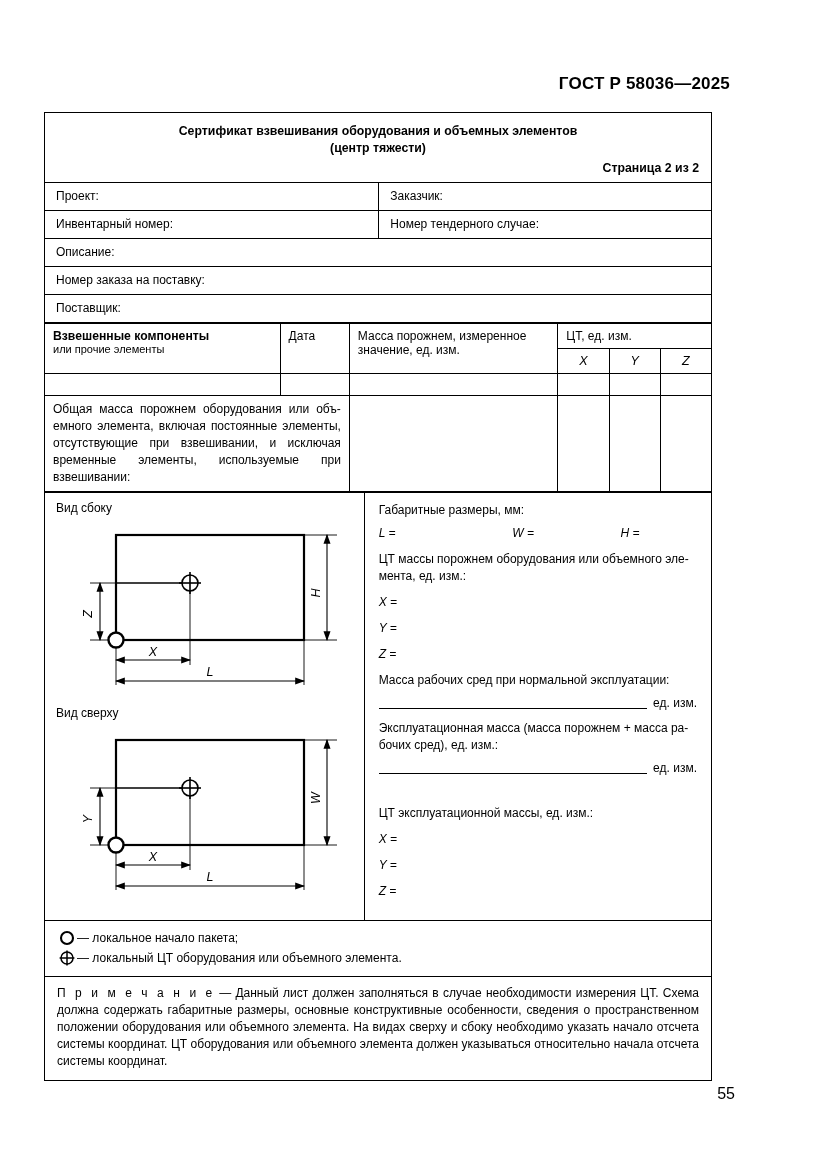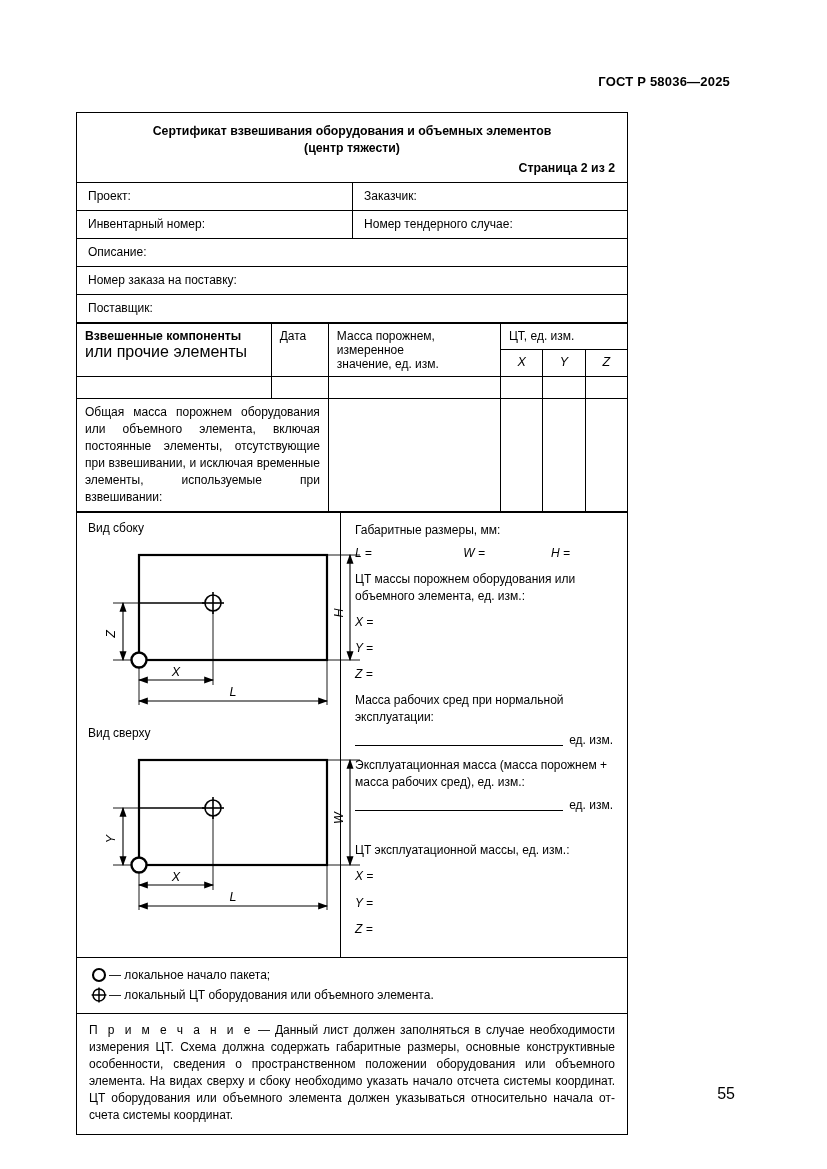--- a/index.html
+++ b/index.html
@@ -14,39 +14,39 @@
     font-family: "Liberation Sans", sans-serif;
     color: #000000;
     -webkit-font-smoothing: antialiased;
   }
 
   
   .std-header {
     position: absolute;
     top: 74px;
     right: 97px;
-    font-size: 13px;
+    font-size: 17px;
     font-weight: bold;
     letter-spacing: 0.2px;
     white-space: nowrap;
   }
 
   .page-number {
     position: absolute;
     bottom: 66px;
     right: 92px;
     font-size: 16px;
   }
 
   
   .frame {
     position: absolute;
-    left: 76px;
+    left: 44px;
     top: 112px;
-    width: 552px;
+    width: 668px;
     border: 1.6px solid #000;
     box-sizing: border-box;
     background: #fff;
   }
 
   .row-line { border-bottom: 1.3px solid #000; }
 
   
   .title-block {
     padding: 10px 12px 7px 12px;
@@ -96,21 +96,21 @@
   .th-center {
     text-align: left;
     vertical-align: middle;
   }
   .hdr-strong {
     font-weight: bold;
     font-size: 12.2px;
   }
   .hdr-sub {
     font-weight: normal;
-    font-size: 16px;
+    font-size: 11px;
   }
   .axis-letter {
     font-style: italic;
     font-size: 12.5px;
     text-align: center;
   }
   .justified {
     text-align: justify;
     text-align-last: left;
     line-height: 1.42;

